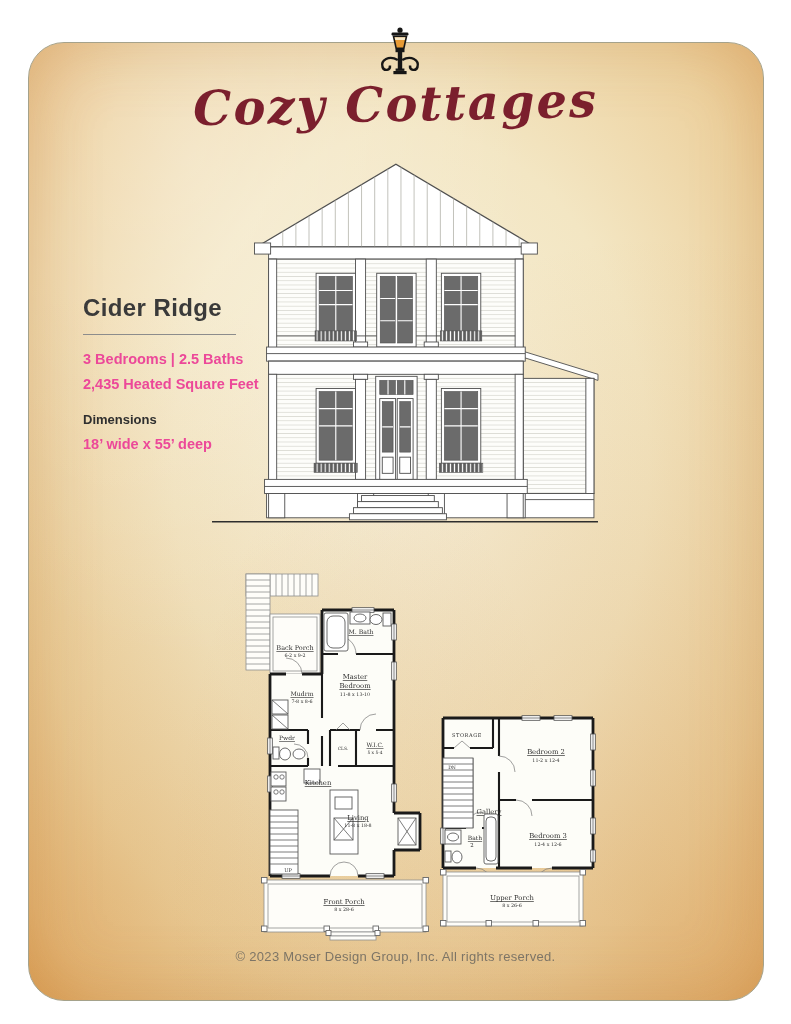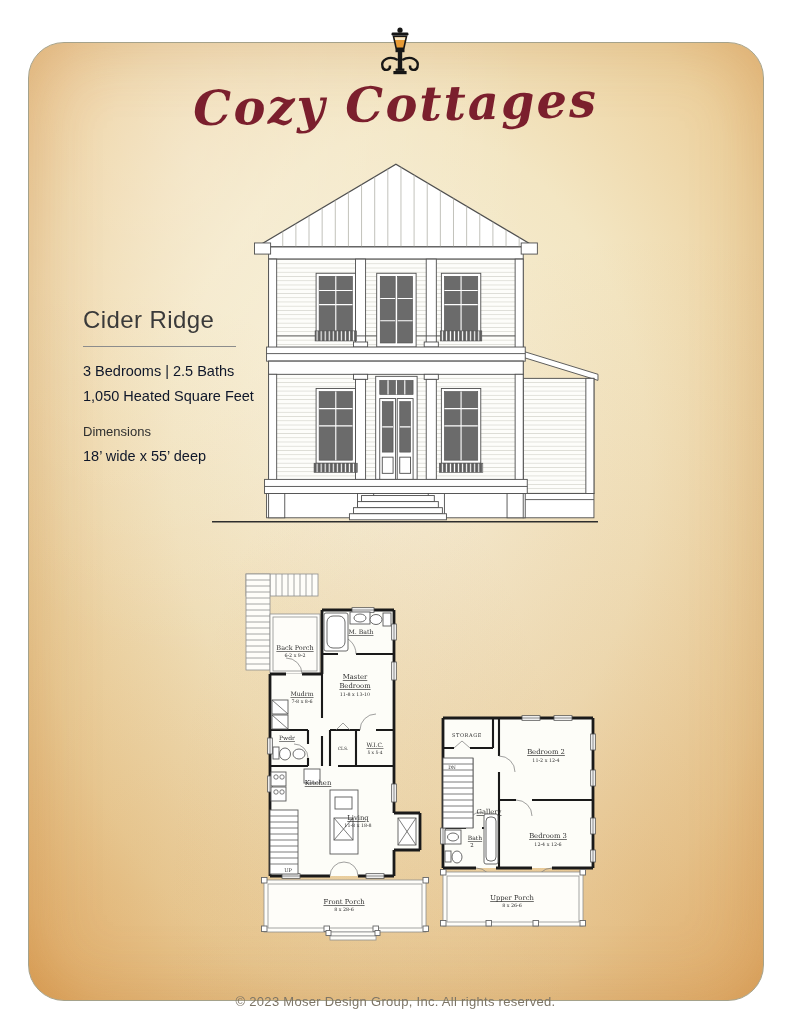--- a/index.html
+++ b/index.html
@@ -10,26 +10,26 @@
     background:
       radial-gradient(ellipse at 22% 12%, rgba(255,255,255,0.30), rgba(255,255,255,0) 42%),
       radial-gradient(ellipse at 85% 90%, rgba(196,120,40,0.22), rgba(196,120,40,0) 55%),
       radial-gradient(ellipse at 12% 88%, rgba(196,130,50,0.18), rgba(196,130,50,0) 50%),
       radial-gradient(ellipse at 52% 44%, #f7f0da 0%, #f3e6c3 44%, #edd2a0 72%, #e7ba7c 91%, #e2a962 100%);
     box-shadow: inset 0 0 70px rgba(180,110,40,0.25);}
   .lamp{position:absolute;left:377px;top:27px;width:46px;height:52px;}
   .brand{position:absolute;left:0;top:76px;width:791px;text-align:center;
     font-family:"DejaVu Serif",serif;font-style:italic;font-weight:bold;
     font-size:48px;letter-spacing:2px;color:#7b1f2d;transform:rotate(-1.2deg);}
-  .summary{position:absolute;left:83px;top:306px;width:230px;color:#333;}
+  .summary{position:absolute;left:83px;top:294px;width:230px;color:#333;font-weight:bold;}
   .summary .name{font-size:24px;letter-spacing:0.4px;color:#3a3a3a;}
   .summary .rule{width:153px;height:0;border-top:1.6px solid #8c8c8c;margin:12px 0 16px 0;}
-  .summary .line{font-size:14.5px;margin:0 0 9px 0;color:#0f172a;}
+  .summary .line{font-size:14.5px;margin:0 0 9px 0;color:#ec4899;}
   .summary .dimlab{font-size:13px;margin:20px 0 9px 0;color:#2f2f2f;}
-  .footer{position:absolute;left:0;top:994px;width:791px;text-align:center;
+  .footer{position:absolute;left:0;top:949px;width:791px;text-align:center;
     font-size:13px;color:#7d7566;letter-spacing:0.3px;}
   svg{display:block;}
   .drawing{position:absolute;}
   
   .el{stroke:#4f4f4f;stroke-width:0.9;fill:none}
   .elw{stroke:#4f4f4f;stroke-width:0.9;fill:#ffffff}
   .elt{stroke:#4f4f4f;stroke-width:1.3;fill:#ffffff}
   .glass{fill:#6b6b6b;stroke:#4f4f4f;stroke-width:0.6}
   .mun{stroke:#ffffff;stroke-width:1.1;fill:none}
   .batten{stroke:#a8a89f;stroke-width:0.7;fill:none}
@@ -68,21 +68,21 @@
     <rect x="18.6" y="41.5" width="8.8" height="2.4" fill="#161616"></rect>
     <rect x="16.4" y="44" width="13.2" height="3.2" fill="#161616"></rect>
   </svg>
 
   <div class="brand">Cozy Cottages</div>
 
   <div class="summary">
     <div class="name">Cider Ridge</div>
     <div class="rule"></div>
     <div class="line">3 Bedrooms | 2.5 Baths</div>
-    <div class="line">1,050 Heated Square Feet</div>
+    <div class="line">2,435 Heated Square Feet</div>
     <div class="dimlab">Dimensions</div>
     <div class="line">18’ wide x 55’ deep</div>
   </div>
 
   <svg class="drawing" style="left:210px;top:158px" width="390" height="372" viewBox="0 0 386 368">
     <defs>
       <pattern id="siding" width="6" height="4.2" patternUnits="userSpaceOnUse">
         <rect width="6" height="4.2" fill="#fdfdfa"></rect>
           <path d="M0 4H6" stroke="#c9c9c0" stroke-width="0.7"></path>
       </pattern>

